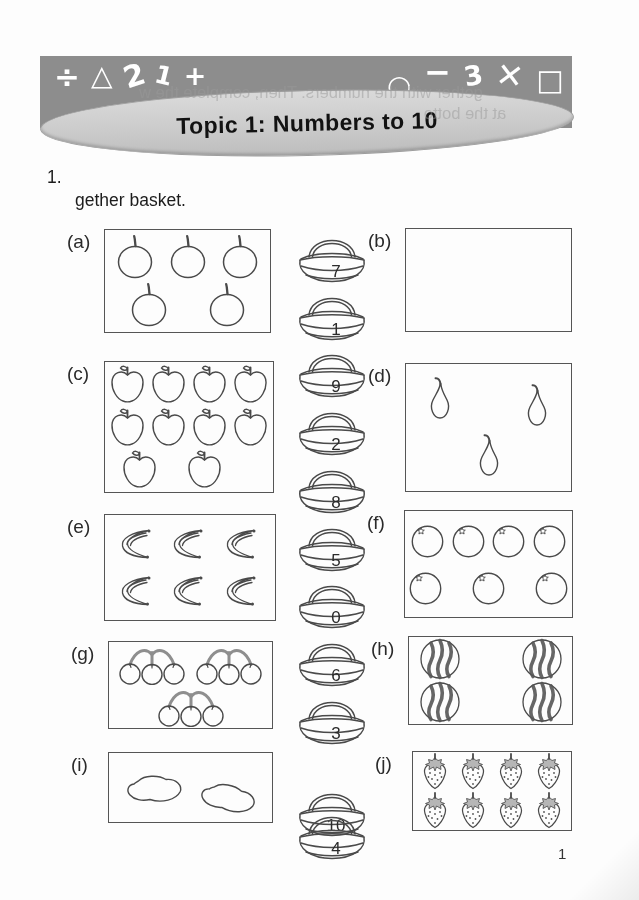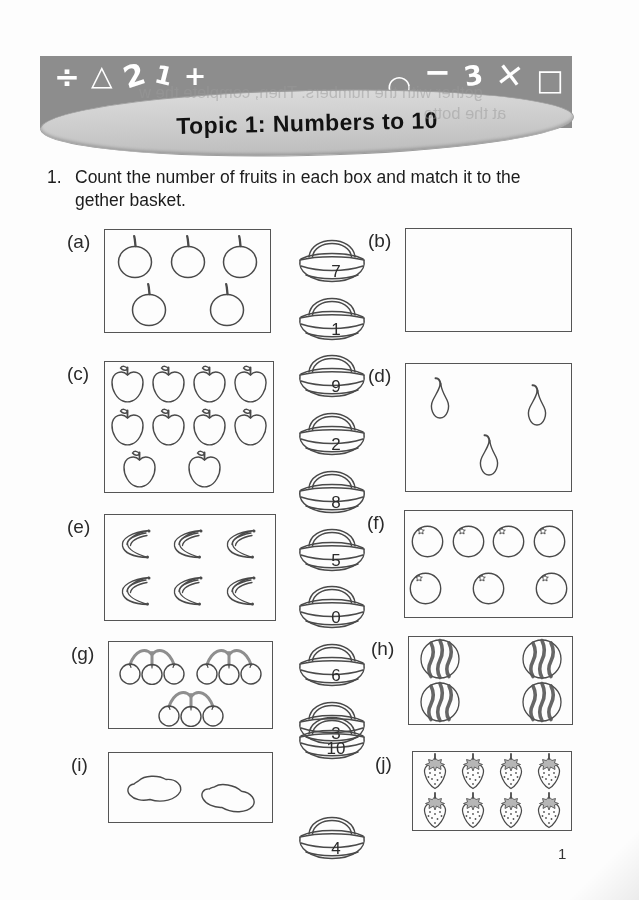--- a/index.html
+++ b/index.html
@@ -90,21 +90,21 @@
     <div class="ghost ghost1">gether with the numbers. Then, complete the w</div>
     <div class="banner-lens">
       <span class="banner-title">Topic 1: Numbers to 10</span>
     </div>
     <div class="ghost ghost2">at the botto</div>
   </div>
 
   <div class="instruction">
     <span class="q-num">1.</span>
     <span class="q-text">
-      <span>Count the number of fruits in each box and match it to the</span><br>
+      <br>
       <span>gether basket.</span>
     </span>
   </div>
 
   <div class="page-number">1</div>
   <div class="corner-shade"></div>
 <div class="fbwrap box-a" style="left: 104px; top: 229px; width: 167px; height: 104px;">
       <span class="fruit-label">(a)</span>
       <div class="fruitbox">
         <div class="frow">
@@ -688,21 +688,21 @@
       </svg><span class="basket-num">6</span></div>
     <div class="basket" style="top: 692.6px;"><svg width="74" height="54" viewBox="0 0 74 54" fill="none" stroke="#4a4a4a" stroke-width="1.5" stroke-linecap="round">
   <path d="M14,26 C16,4 58,4 60,26"></path>
   <path d="M17.5,26 C19.5,8 54.5,8 56.5,26"></path>
   <path d="M6,28 C20,20.5 54,20.5 68,28"></path>
   <path d="M5,29.5 C3,40 15,50.5 37,50.5 C59,50.5 71,40 69,29.5"></path>
   <path d="M5,29 C22,24.5 52,24.5 69,29"></path>
   <path d="M6,35 C24,41 50,41 68,35"></path>
   <path d="M11,44 C25,49 49,49 63,44"></path>
       </svg><span class="basket-num">3</span></div>
-    <div class="basket" style="top: 708px;"><svg width="74" height="54" viewBox="0 0 74 54" fill="none" stroke="#4a4a4a" stroke-width="1.5" stroke-linecap="round">
+    <div class="basket" style="top: 785px;"><svg width="74" height="54" viewBox="0 0 74 54" fill="none" stroke="#4a4a4a" stroke-width="1.5" stroke-linecap="round">
   <path d="M14,26 C16,4 58,4 60,26"></path>
   <path d="M17.5,26 C19.5,8 54.5,8 56.5,26"></path>
   <path d="M6,28 C20,20.5 54,20.5 68,28"></path>
   <path d="M5,29.5 C3,40 15,50.5 37,50.5 C59,50.5 71,40 69,29.5"></path>
   <path d="M5,29 C22,24.5 52,24.5 69,29"></path>
   <path d="M6,35 C24,41 50,41 68,35"></path>
   <path d="M11,44 C25,49 49,49 63,44"></path>
       </svg><span class="basket-num">10</span></div>
     <div class="basket" style="top: 808px;"><svg width="74" height="54" viewBox="0 0 74 54" fill="none" stroke="#4a4a4a" stroke-width="1.5" stroke-linecap="round">
   <path d="M14,26 C16,4 58,4 60,26"></path>

